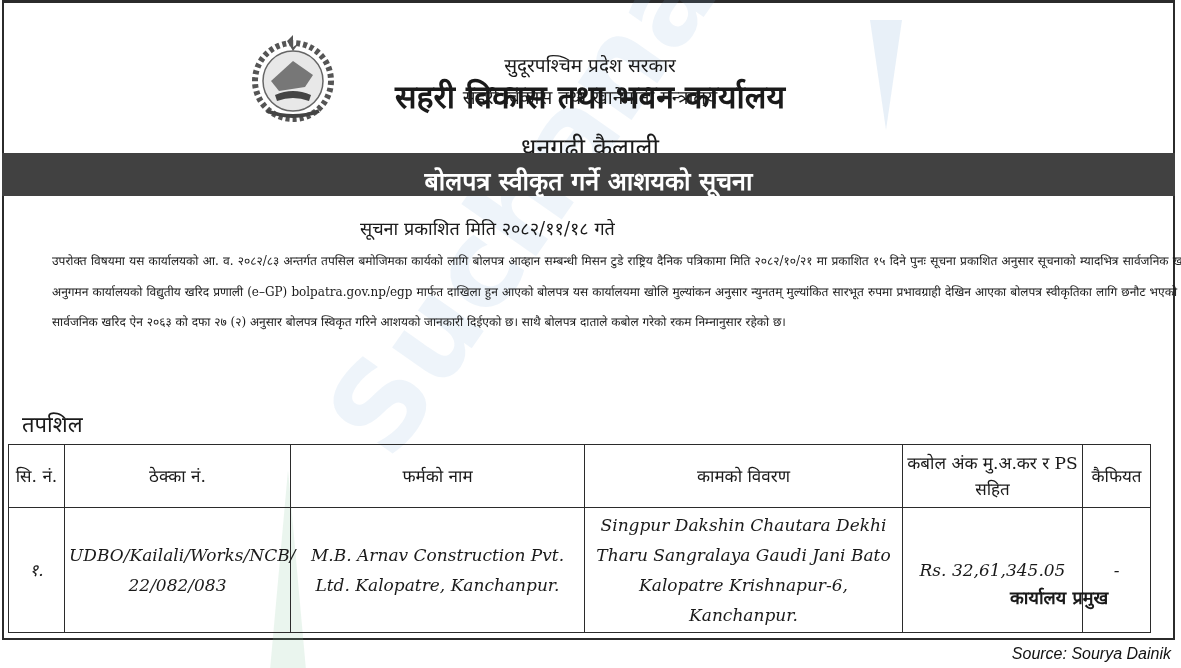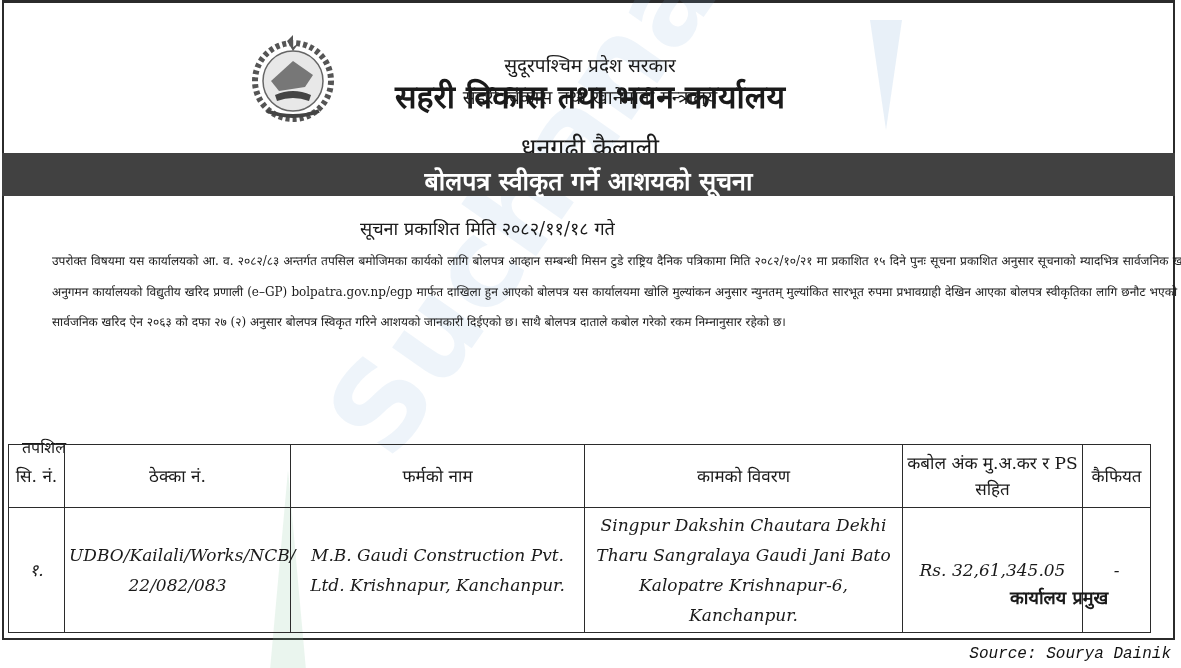--- a/index.html
+++ b/index.html
@@ -23,30 +23,30 @@
   .hdr2 { top:48px; font-size:19px;margin-top:36px; }
   .hdr3 { top:74px; font-size:32px; font-weight:bold; font-family:"DejaVu Sans", sans-serif; left:300px; width:580px; }
   .hdr4 { top:129px; font-size:25px; }
   .band {
     position:absolute; left:2px; top:153px; width:1173px; height:43px; background:#414141;
     color:#fff; text-align:center; font-size:25px; font-weight:bold; line-height:57px;
     font-family:"DejaVu Sans", sans-serif;
   }
   .pubdate { position:absolute; left:360px; top:216px; width:460px; text-align:left; font-size:18px; }
   .para { position:absolute; left:22px; top:246px; width:1145px; font-size:12px; line-height:30.5px; text-align:justify; text-align-last:left;margin-left:30px; }
-  .tapasil { position:absolute; left:22px; top:408px; font-size:16px;margin-top:28px; }
+  .tapasil { position:absolute; left:22px; top:408px; font-size:22px; }
   table.tbl {
     position:absolute; left:8px; top:444px; width:1142px; border-collapse:collapse;
     font-size:17px; table-layout:fixed;
   }
   table.tbl th, table.tbl td { border:1.5px solid #2b2b2b; text-align:center; vertical-align:middle; padding:2px 4px; font-weight:normal; }
   table.tbl th { height:58px; line-height:26px; }
   table.tbl td { height:94px; line-height:30px;font-style:italic; }
   .sign { position:absolute; left:1010px; top:585px; font-size:18px;font-weight:bold; }
-  .source { position:absolute; right:10px; top:645px; font-size:16px; font-style:italic; font-family:Liberation Mono, monospace; color:#111; }
+  .source { position:absolute; right:10px; top:645px; font-size:16px; font-style:italic; font-family:Liberation Sans, sans-serif; color:#111; }
 </style>
 </head>
 <body>
 
 <div class="frame"></div>
 
 <div class="watermark-text">Suchana</div>
 <div class="wm-arrow" style="left:270px;top:470px;border-left:18px solid transparent;border-right:18px solid transparent;border-bottom:200px solid rgba(140,200,160,0.18);"></div>
 <div class="wm-arrow" style="left:870px;top:20px;border-left:16px solid transparent;border-right:16px solid transparent;border-top:110px solid rgba(140,180,220,0.2);"></div>
 
@@ -88,21 +88,21 @@
       <th>फर्मको नाम</th>
       <th>कामको विवरण</th>
       <th>कबोल अंक मु.अ.कर र PS सहित</th>
       <th>कैफियत</th>
     </tr>
   </thead>
   <tbody>
     <tr>
       <td>१.</td>
       <td>UDBO/Kailali/Works/NCB/ 22/082/083</td>
-      <td>M.B. Gaudi Construction Pvt. Ltd. Krishnapur, Kanchanpur.</td>
+      <td>M.B. Arnav Construction Pvt. Ltd. Kalopatre, Kanchanpur.</td>
       <td>Singpur Dakshin Chautara Dekhi Tharu Sangralaya Gaudi Jani Bato Kalopatre Krishnapur-6, Kanchanpur.</td>
       <td>Rs. 32,61,345.05</td>
       <td>-</td>
     </tr>
   </tbody>
 </table>
 
 <div class="sign">कार्यालय प्रमुख</div>
 <div class="source">Source: Sourya Dainik</div>
 

